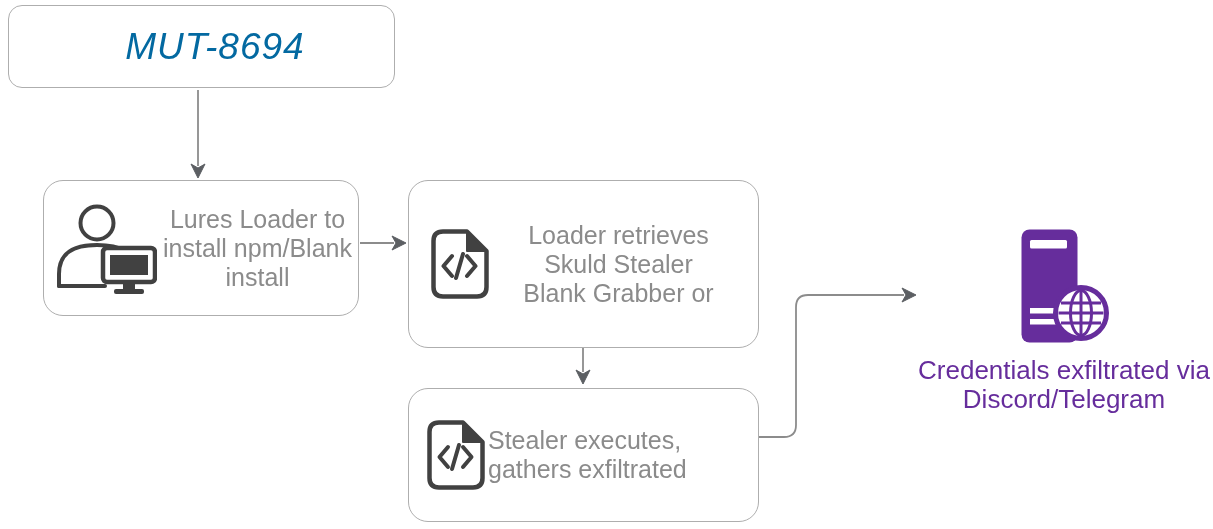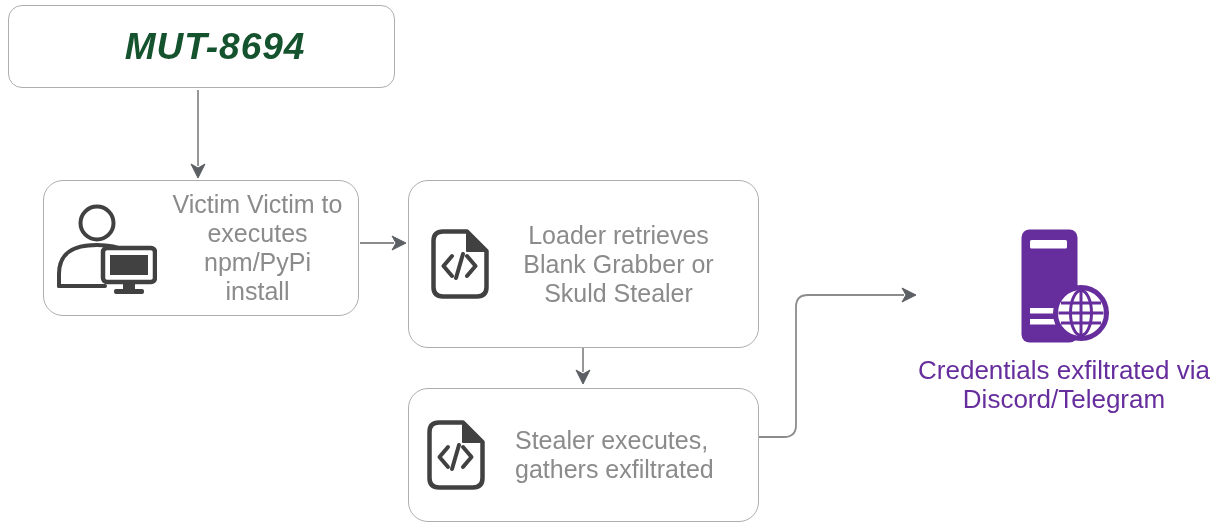--- a/index.html
+++ b/index.html
@@ -9,36 +9,36 @@
   }
   .connectors { position:absolute; left:0; top:0; width:1213px; height:529px; }
   .edge { stroke:#8c8c8c; stroke-width:1.8; fill:none; }
   .arrowhead { fill:#5c5f63; stroke:#5c5f63; stroke-width:1; stroke-linejoin:round; }
 
   .node {
     position:absolute; background:#ffffff; border:1.7px solid #aeaeae;
     box-sizing:border-box; display:flex; align-items:center;
   }
   .actor-node { left:8px; top:5px; width:387px; height:83px; border-radius:14px; justify-content:center; }
-  .actor-label { font-size:37px; font-weight:bold; font-style:italic; color:#14532d; letter-spacing:1px;margin-left:27px; }
+  .actor-label { font-size:37px; font-weight:normal; font-style:italic; color:#0369a1; letter-spacing:1px;margin-left:27px; }
 
   .step-node { border-radius:20px; }
   .node-lure    { left:43px;  top:180px; width:316px; height:136px; }
   .node-loader  { left:408px; top:180px; width:351px; height:168px; }
   .node-stealer { left:408px; top:388px; width:351px; height:134px; }
 
   .node-text {
     color:#8b8b8b; font-size:25px; line-height:29px; text-align:center; flex:1;
   }
   .node-text span { display:block; }
   .node-lure .icon-wrap   { margin-left:13px; }
   .node-loader .icon-wrap { margin-left:22px; }
   .node-loader .node-text { padding-right:10px; }
   .node-stealer .icon-wrap { margin-left:18px; }
-  .node-stealer .node-text { flex:none; text-align:left; margin-left:30px; }
+  .node-stealer .node-text { flex:none; text-align:left; margin-left:3px; }
 
   .icon-wrap { display:flex; align-items:center; }
 
   .exfil-icon { position:absolute; left:1020px; top:228px; }
   .exfil-caption {
     position:absolute; left:903px; top:356px; width:322px; text-align:center;
     color:#662D9C; font-size:26px; line-height:29px;
   }
   .exfil-caption span { display:block; white-space:nowrap; }
 </style>
@@ -71,40 +71,40 @@
         <circle cx="40" cy="22" r="16.5" fill="none" stroke="#414141" stroke-width="4"></circle>
         <path d="M2,85 V73 C2,52 16,44 40,44 C64,44 78,52 78,68" fill="none" stroke="#414141" stroke-width="4" stroke-linecap="round"></path>
         <path d="M2,85 H48" fill="none" stroke="#414141" stroke-width="4" stroke-linecap="round"></path>
         <rect x="46" y="47" width="52" height="34" rx="4" fill="#ffffff" stroke="#414141" stroke-width="4.5"></rect>
         <rect x="53" y="54" width="38" height="20" fill="#414141"></rect>
         <rect x="66" y="81" width="12" height="7" fill="#414141"></rect>
         <rect x="57" y="88" width="30" height="5" rx="2" fill="#414141"></rect>
       </svg>
     </span>
     <div class="node-text">
-      <span>Victim Victim to</span>
-      <span>executes npm/PyPi</span>
+      <span>Lures Loader to</span>
+      <span>install npm/Blank</span>
       <span>install</span>
     </div>
   </div>
 
   <div class="node step-node node-loader">
     <span class="icon-wrap">
       <svg width="58" height="70" viewBox="0 0 58 70">
         <path d="M12,2.5 H36 L55.5,22 V58 Q55.5,67.5 46,67.5 H12 Q2.5,67.5 2.5,58 V12 Q2.5,2.5 12,2.5 Z" fill="#ffffff" stroke="#414141" stroke-width="4.5" stroke-linejoin="round"></path>
         <path d="M36,2.5 L55.5,22 L36,22 Z" fill="#414141" stroke="#414141" stroke-width="2" stroke-linejoin="round"></path>
         <path d="M21,27 L12.5,37 L21,47" fill="none" stroke="#414141" stroke-width="4" stroke-linecap="round" stroke-linejoin="round"></path>
         <path d="M32,25 L25,49" fill="none" stroke="#414141" stroke-width="4" stroke-linecap="round"></path>
         <path d="M36,27 L44.5,37 L36,47" fill="none" stroke="#414141" stroke-width="4" stroke-linecap="round" stroke-linejoin="round"></path>
       </svg>
     </span>
     <div class="node-text">
       <span>Loader retrieves</span>
+      <span>Skuld Stealer</span>
       <span>Blank Grabber or</span>
-      <span>Skuld Stealer</span>
     </div>
   </div>
 
   <div class="node step-node node-stealer">
     <span class="icon-wrap">
       <svg width="58" height="70" viewBox="0 0 58 70">
         <path d="M12,2.5 H36 L55.5,22 V58 Q55.5,67.5 46,67.5 H12 Q2.5,67.5 2.5,58 V12 Q2.5,2.5 12,2.5 Z" fill="#ffffff" stroke="#414141" stroke-width="4.5" stroke-linejoin="round"></path>
         <path d="M36,2.5 L55.5,22 L36,22 Z" fill="#414141" stroke="#414141" stroke-width="2" stroke-linejoin="round"></path>
         <path d="M21,27 L12.5,37 L21,47" fill="none" stroke="#414141" stroke-width="4" stroke-linecap="round" stroke-linejoin="round"></path>
         <path d="M32,25 L25,49" fill="none" stroke="#414141" stroke-width="4" stroke-linecap="round"></path>

